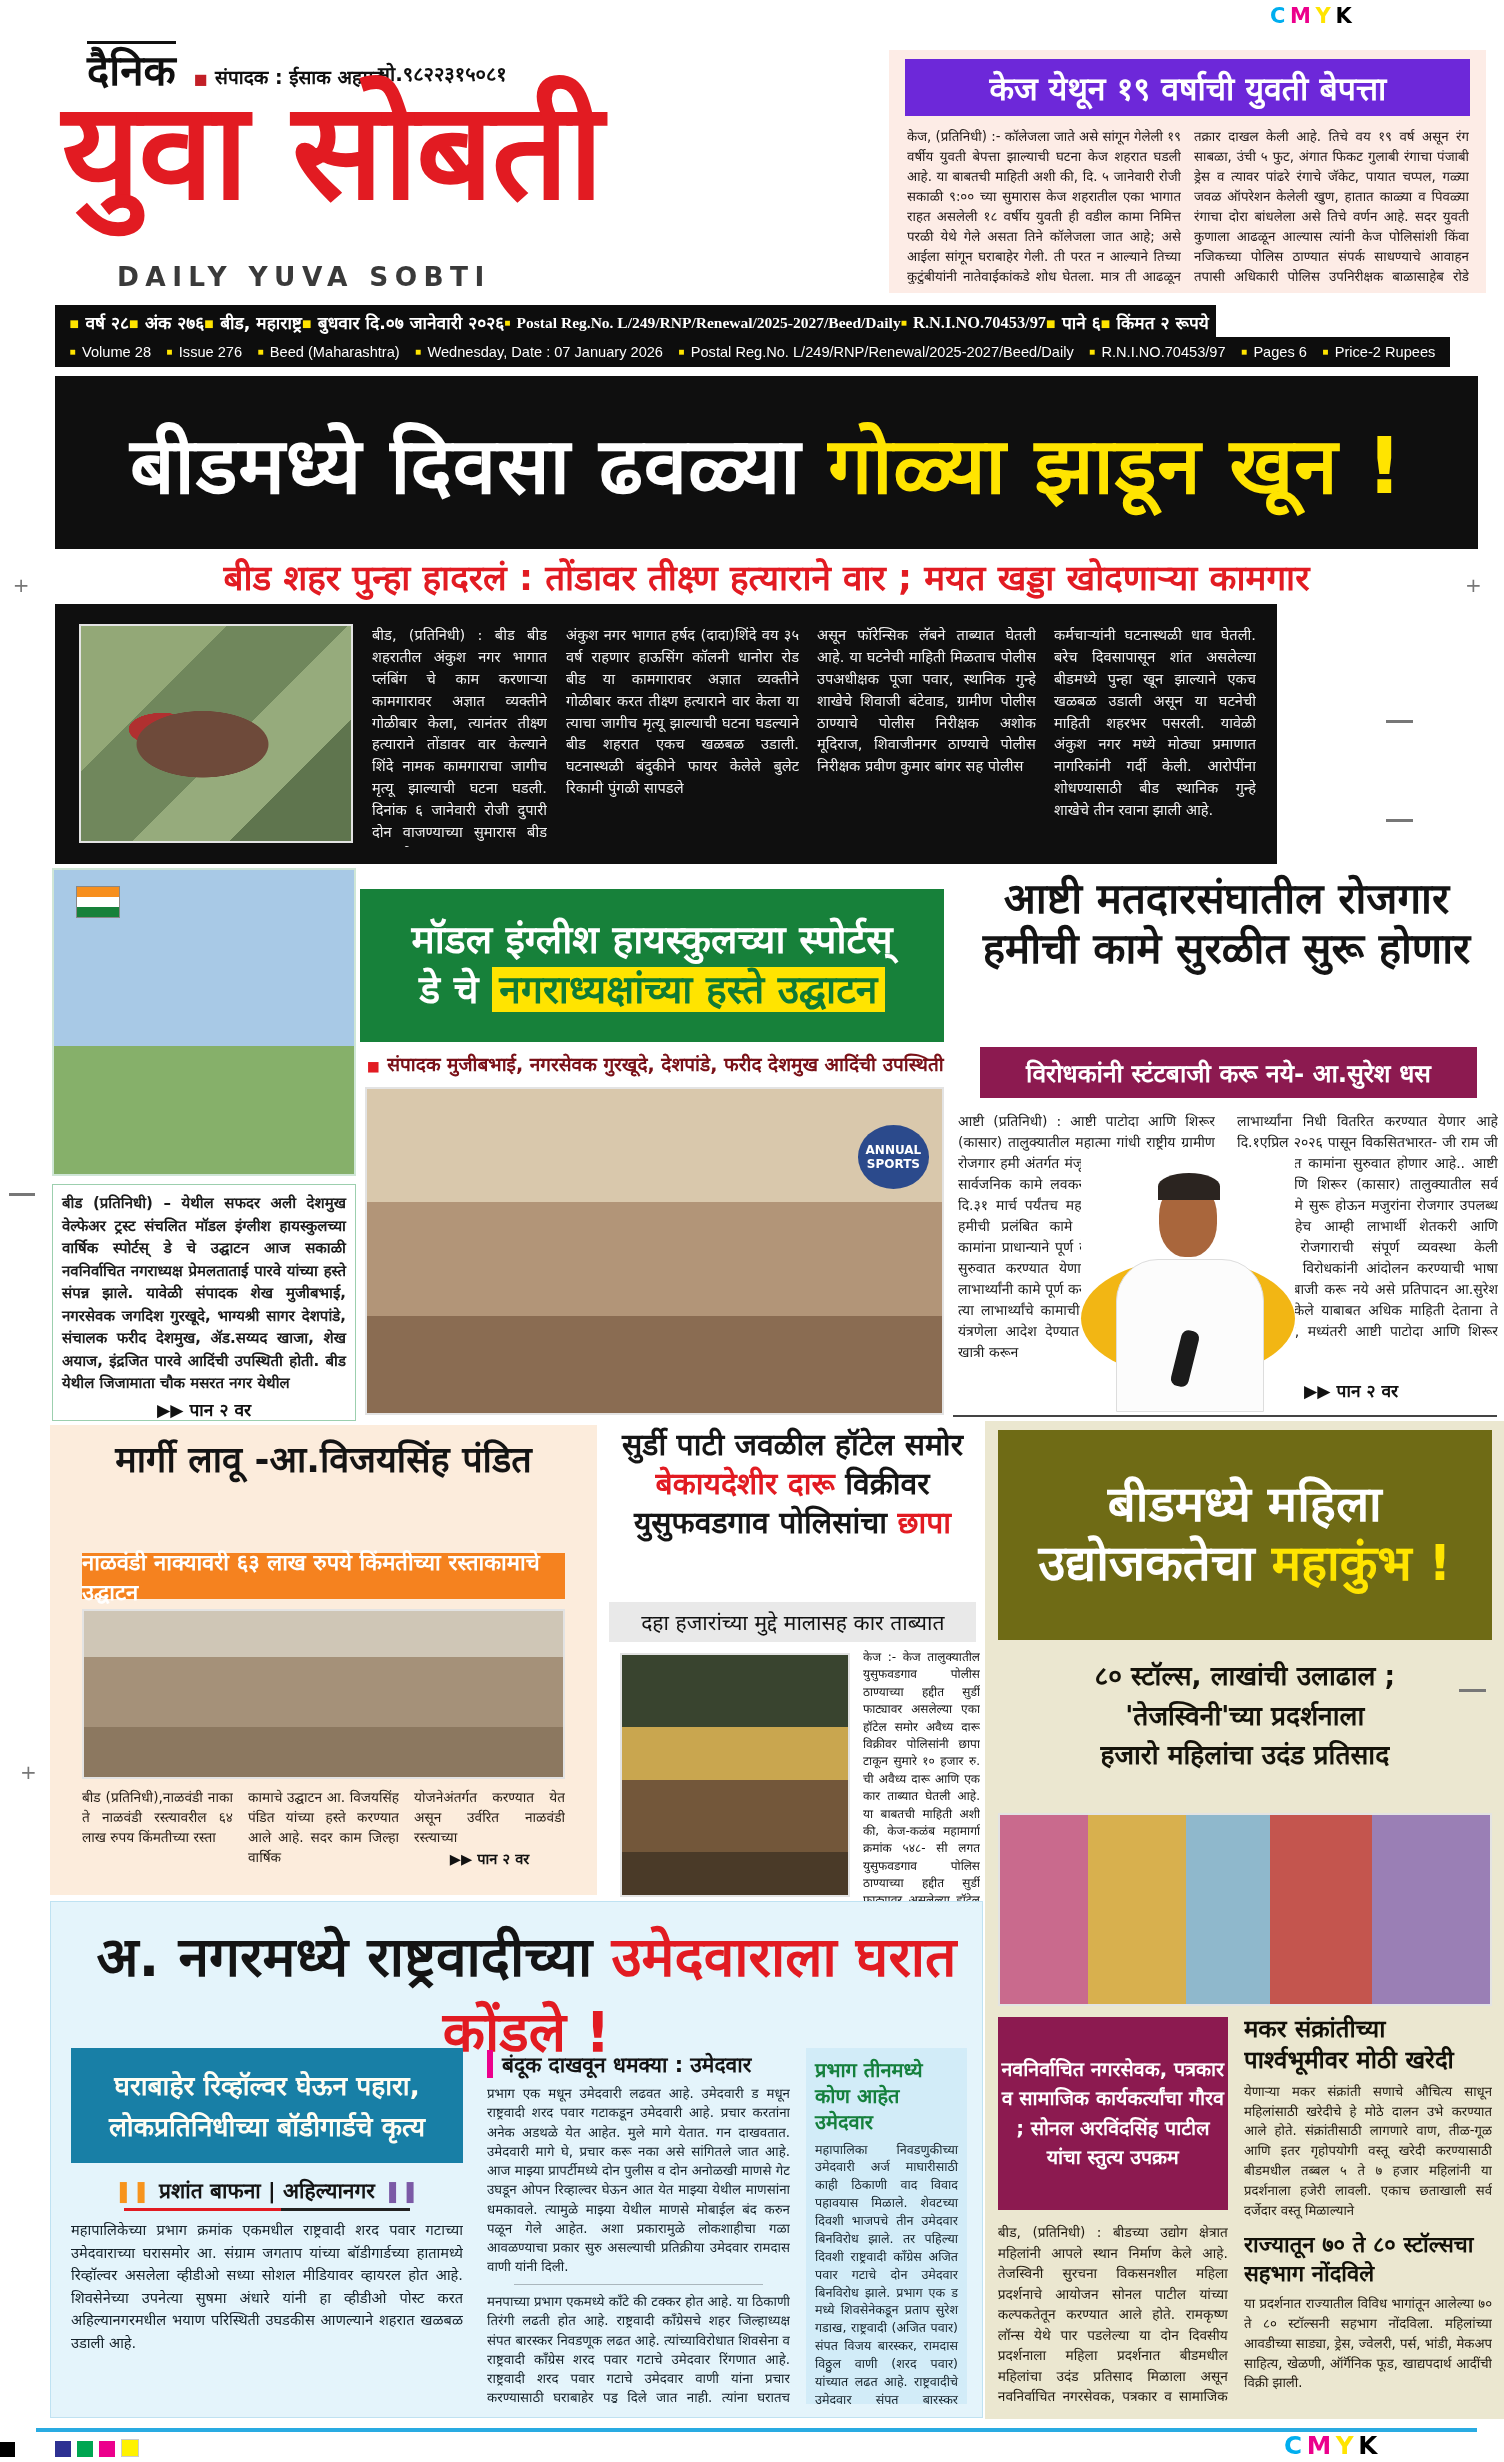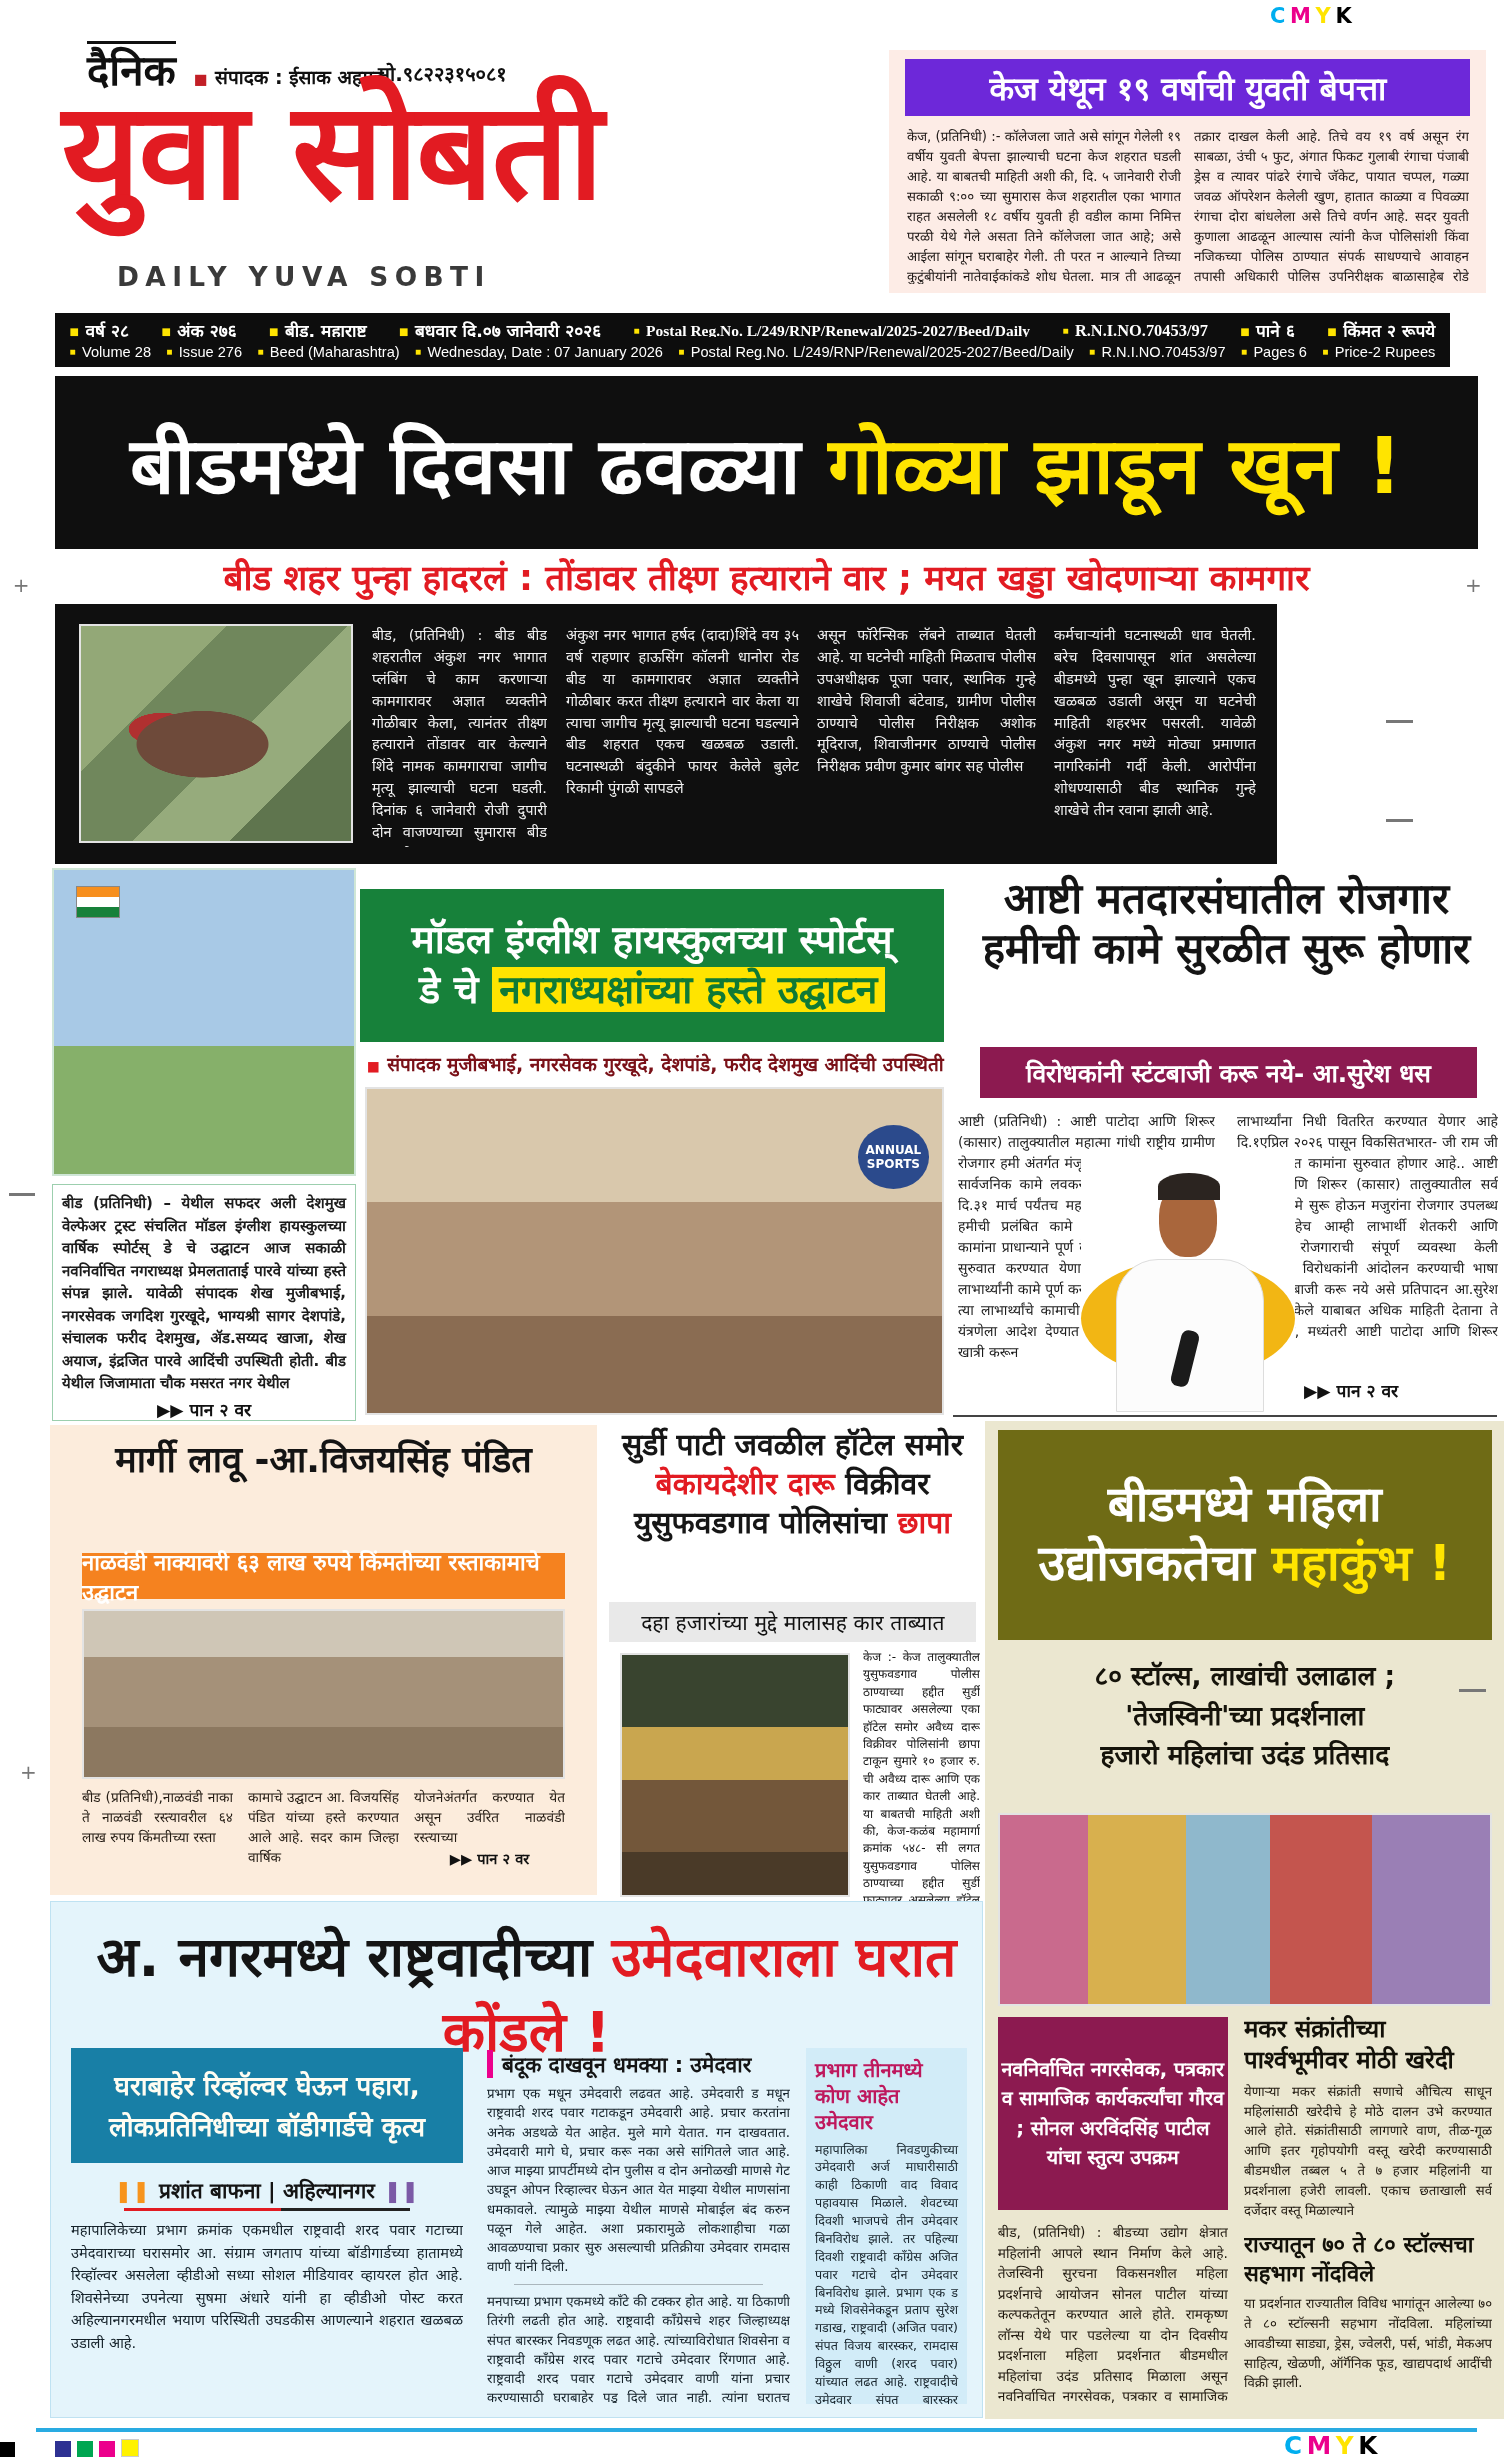--- a/index.html
+++ b/index.html
@@ -93,21 +93,21 @@
   .nagar-h{font-size:55px;font-weight:bold;letter-spacing:0px;}
   .tealbox{background:#187fa6;display:flex;flex-direction:column;align-items:center;justify-content:center;gap:5.5px;}
   .tealbox .l{color:#fffdf2;font-size:26.4px;font-weight:bold;}
   .byline{font-size:21px;font-weight:bold;color:#141414;}
   .byline::before{content:"❚❚";color:#f7941d;margin-right:9px;}
   .byline::after{content:"❚❚";color:#7b5aa6;margin-left:9px;}
   .byrule{height:2.7px;background:linear-gradient(90deg,#e21b22 0 55%,#222 55% 100%);}
   .nagar-body{font-size:14.6px;line-height:1.55;color:#15222a;}
   .col2-h{font-size:21px;font-weight:bold;border-left:6.4px solid #ec008c;padding-left:9px;color:#141414;}
   .col3{background:#d2ecf8;}
-  .col3-h{font-size:20px;font-weight:bold;line-height:1.3;color:#be185d;}
+  .col3-h{font-size:20px;font-weight:bold;line-height:1.3;color:#15803d;}
   .divider{height:0.9px;background:#aab6bc;}
 
   
   .cyanline{background:#29abe2;}
   .sq{width:16.4px;height:16.4px;display:inline-block;margin-right:5.5px;}
   .crop{color:#777;font-size:20px;}
   .dash{background:#777;height:2.7px;}
   .thinline{background:#444;}
 </style>
 </head>
@@ -128,21 +128,21 @@
     <span class="ly">Y</span>
     <span class="lk">K</span>
   </div>
 
   <div class="abs mgbox" style="left:889px;top:50px;width:597px;height:243px;">
     <div class="abs mgbar" style="left:16.4px;top:9px;width:565px;height:57px;">केज येथून १९ वर्षाची युवती बेपत्ता</div>
     <div class="abs mgcol j clip" style="left:18px;top:77px;width:274px;height:157px;">केज, (प्रतिनिधी) :- कॉलेजला जाते असे सांगून गेलेली १९ वर्षीय युवती बेपत्ता झाल्याची घटना केज शहरात घडली आहे. या बाबतची माहिती अशी की, दि. ५ जानेवारी रोजी सकाळी ९:०० च्या सुमारास केज शहरातील एका भागात राहत असलेली १८ वर्षीय युवती ही वडील कामा निमित्त परळी येथे गेले असता तिने कॉलेजला जात आहे; असे आईला सांगून घराबाहेर गेली. ती परत न आल्याने तिच्या कुटुंबीयांनी नातेवाईकांकडे शोध घेतला. मात्र ती आढळून आली नसल्याने तीच्या वडिलांनी केज पोलिस ठाण्यात ती बेपत्ता असल्याची</div>
     <div class="abs mgcol j clip" style="left:305px;top:77px;width:275px;height:157px;">तक्रार दाखल केली आहे. तिचे वय १९ वर्ष असून रंग साबळा, उंची ५ फुट, अंगात फिकट गुलाबी रंगाचा पंजाबी ड्रेस व त्यावर पांढरे रंगाचे जॅकेट, पायात चप्पल, गळ्या जवळ ऑपरेशन केलेली खुण, हातात काळ्या व पिवळ्या रंगाचा दोरा बांधलेला असे तिचे वर्णन आहे. सदर युवती कुणाला आढळून आल्यास त्यांनी केज पोलिसांशी किंवा नजिकच्या पोलिस ठाण्यात संपर्क साधण्याचे आवाहन तपासी अधिकारी पोलिस उपनिरीक्षक बाळासाहेब रोडे यांनी केले आहे.</div>
   </div>
 
-  <div class="abs bar bar1" style="left:55px;top:313px;width:1395px;height:35px;">
+  <div class="abs bar bar1" style="left:55px;top:305px;width:1161px;height:35px;">
     <span class="bar-item">वर्ष २८</span>
     <span class="bar-item">अंक २७६</span>
     <span class="bar-item">बीड, महाराष्ट्र</span>
     <span class="bar-item">बुधवार दि.०७ जानेवारी २०२६</span>
     <span class="bar-item" style="font-family:'Liberation Serif',serif;font-size:15.5px;">Postal Reg.No. L/249/RNP/Renewal/2025-2027/Beed/Daily</span>
     <span class="bar-item" style="font-family:'Liberation Serif',serif;font-size:16.4px;">R.N.I.NO.70453/97</span>
     <span class="bar-item">पाने ६</span>
     <span class="bar-item">किंमत २ रूपये</span>
   </div>
   <div class="abs bar bar2" style="left:55px;top:337px;width:1395px;height:30px;">

